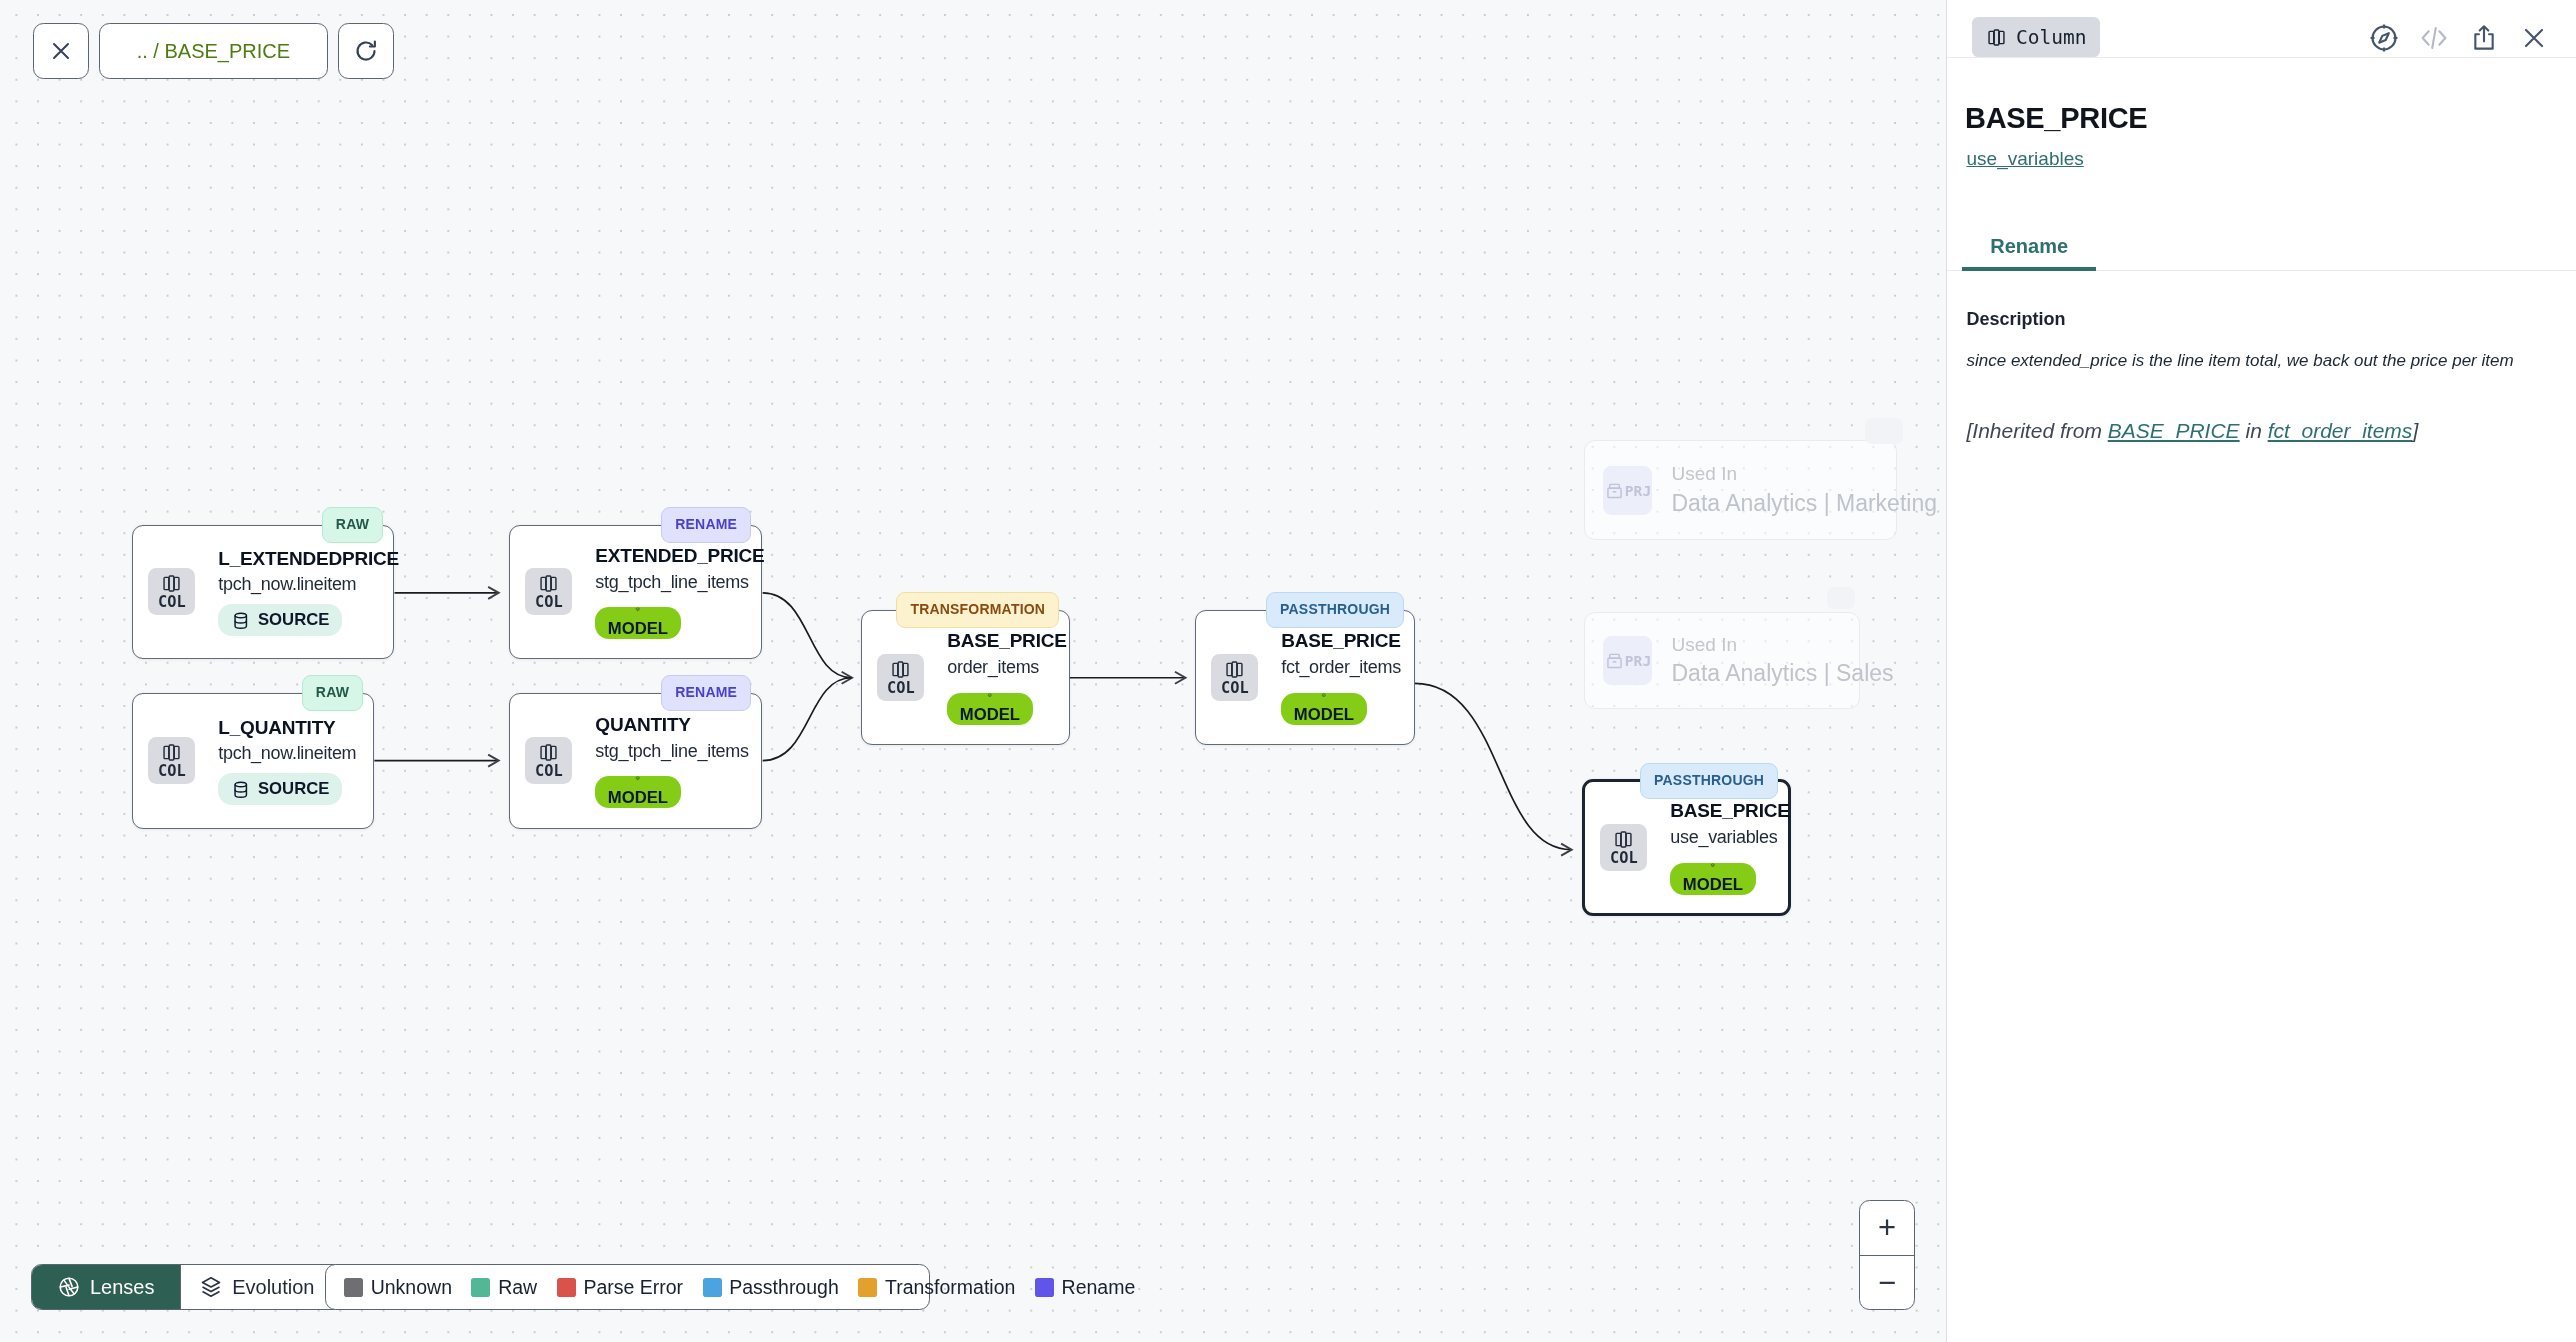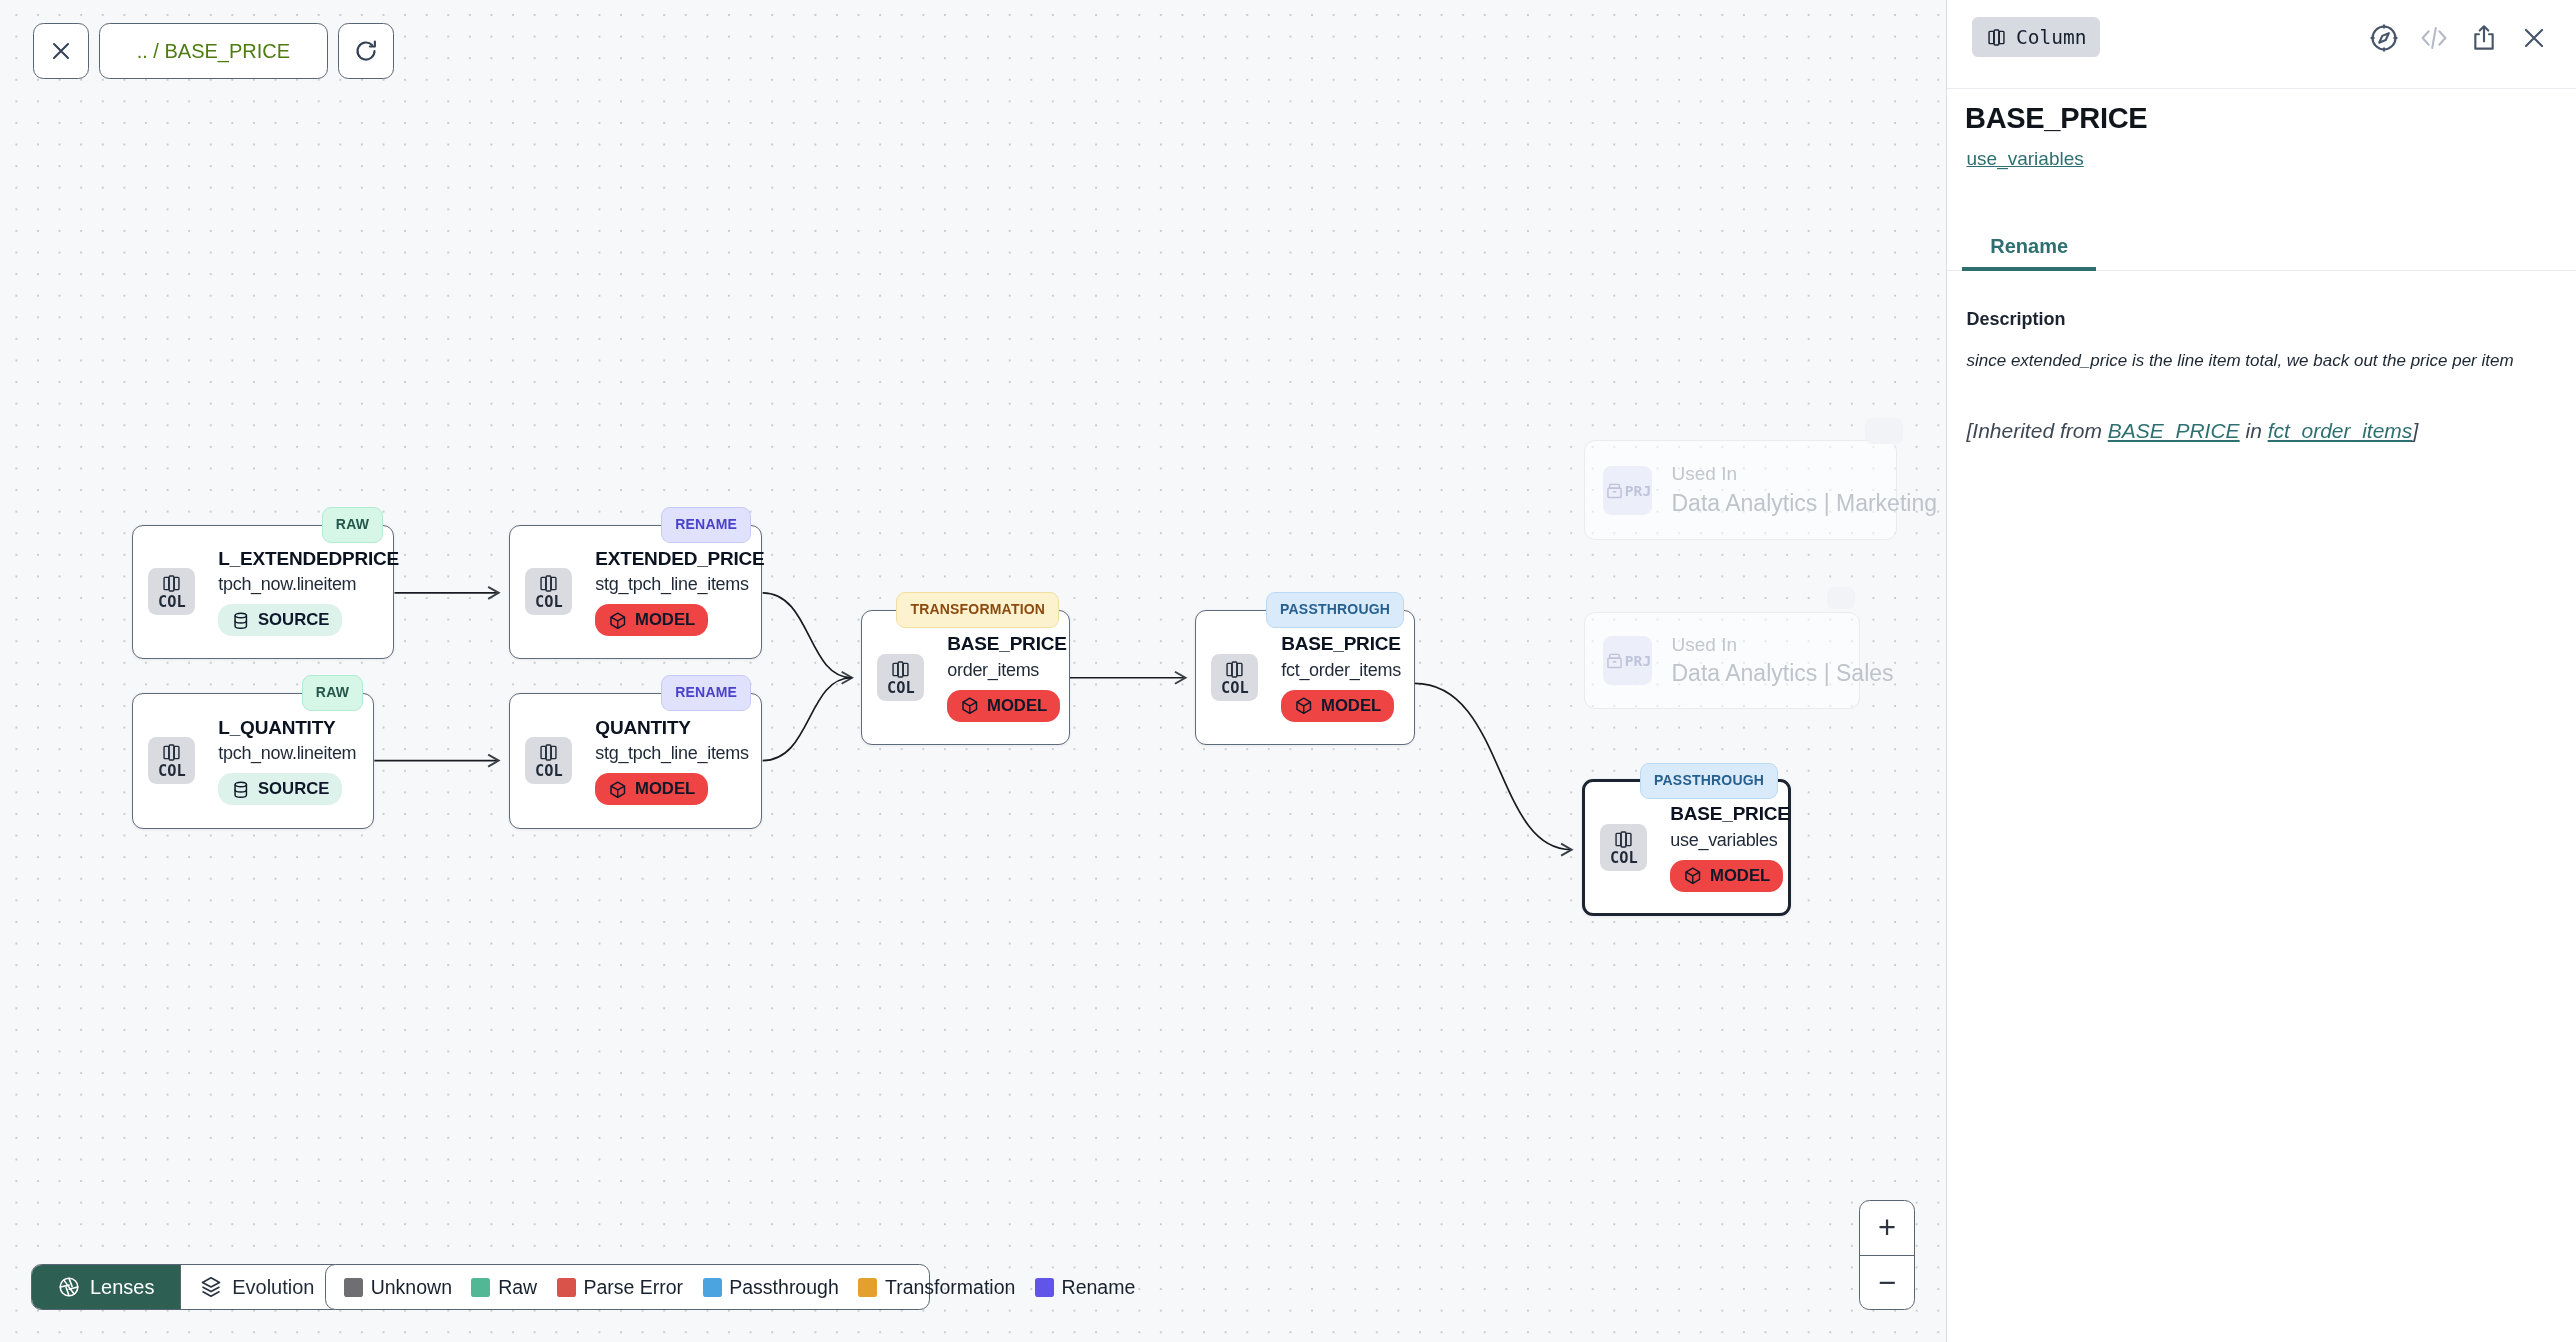--- a/index.html
+++ b/index.html
@@ -34,21 +34,21 @@
     line-height:16.7px; }
   .node-text { margin-left:23px; min-width:0; }
   .node-title { font-size:19px; font-weight:700; color:#0b1220; letter-spacing:-0.2px;
     white-space:nowrap; margin-bottom:4.9px; }
   .node-sub { font-size:18px; color:#1f2937; letter-spacing:-0.3px; white-space:nowrap;
     margin-bottom:9px; }
   .kind-badge { display:inline-flex; align-items:center; gap:7.7px; height:32px;
     padding:0 12.5px; border-radius:14px; font-size:16.7px; font-weight:700; color:#0f172a; }
   .kind-badge svg { width:19.5px; height:19.5px; }
   .kind-source { background:#def2ec; }
-  .kind-model  { background:#ef4444; }
+  .kind-model  { background:#84cc16;flex-direction:column; }
   .status-badge { position:absolute; top:-19px; right:9.7px; height:36px; line-height:33px;
     padding:0 13.2px; border-radius:9px; font-size:14px; font-weight:700; letter-spacing:0.2px;
     border:1.4px solid transparent; }
   .badge-raw { background:#d6f6e8; border-color:#b2ead2; color:#23584a; }
   .badge-rename { background:#e0e2fd; border-color:#c7caf9; color:#4a41cb; }
   .badge-transformation { background:#fdf2ce; border-color:#f2dfa0; color:#8a4a10; }
   .badge-passthrough { background:#d9eafb; border-color:#bcd9f4; color:#27608f; }
 
   .n0 { left:132px; top:525px;  width:262px; height:134px; }
   .n1 { left:509px; top:525px;  width:253px; height:134px; }
@@ -99,21 +99,21 @@
   .legend { position:absolute; left:325px; top:1264px; width:605px; height:46px; z-index:5;
     background:#fff; border:1.7px solid #5a6574; border-radius:10.4px; display:flex;
     align-items:center; padding:0 18px; gap:19.5px; }
   .legend-item { display:flex; align-items:center; gap:7.7px; }
   .legend-swatch { width:19px; height:19px; border-radius:2.8px; background:#999; }
   .legend-label { font-size:19.5px; color:#18212e; white-space:nowrap; }
 
   
   .panel { position:absolute; right:0; top:0; width:630px; height:1343px; background:#fff;
     border-left:0.7px solid #dcdee3; z-index:10; }
-  .panel-header { position:relative; height:89px; border-bottom:1.4px solid #e9eaee; }
+  .panel-header { position:relative; height:58px; border-bottom:1.4px solid #e9eaee; }
   .col-chip { position:absolute; left:25px; top:17.4px; height:40px; background:#d7dae1;
     border-radius:6.3px; display:flex; align-items:center; gap:9px; padding:0 14px;
     color:#16202e; }
   .col-chip svg { width:21px; height:21px; }
   .col-chip span { font-family:"DejaVu Sans Mono", monospace; font-size:19.5px; }
   .panel-actions { position:absolute; right:24px; top:19.5px; display:flex; gap:14px;
     align-items:center; }
   .pa-btn { width:36px; height:36px; display:flex; align-items:center; justify-content:center;
     color:#475569; cursor:pointer; }
   .pa-btn svg { width:32px; height:32px; }

